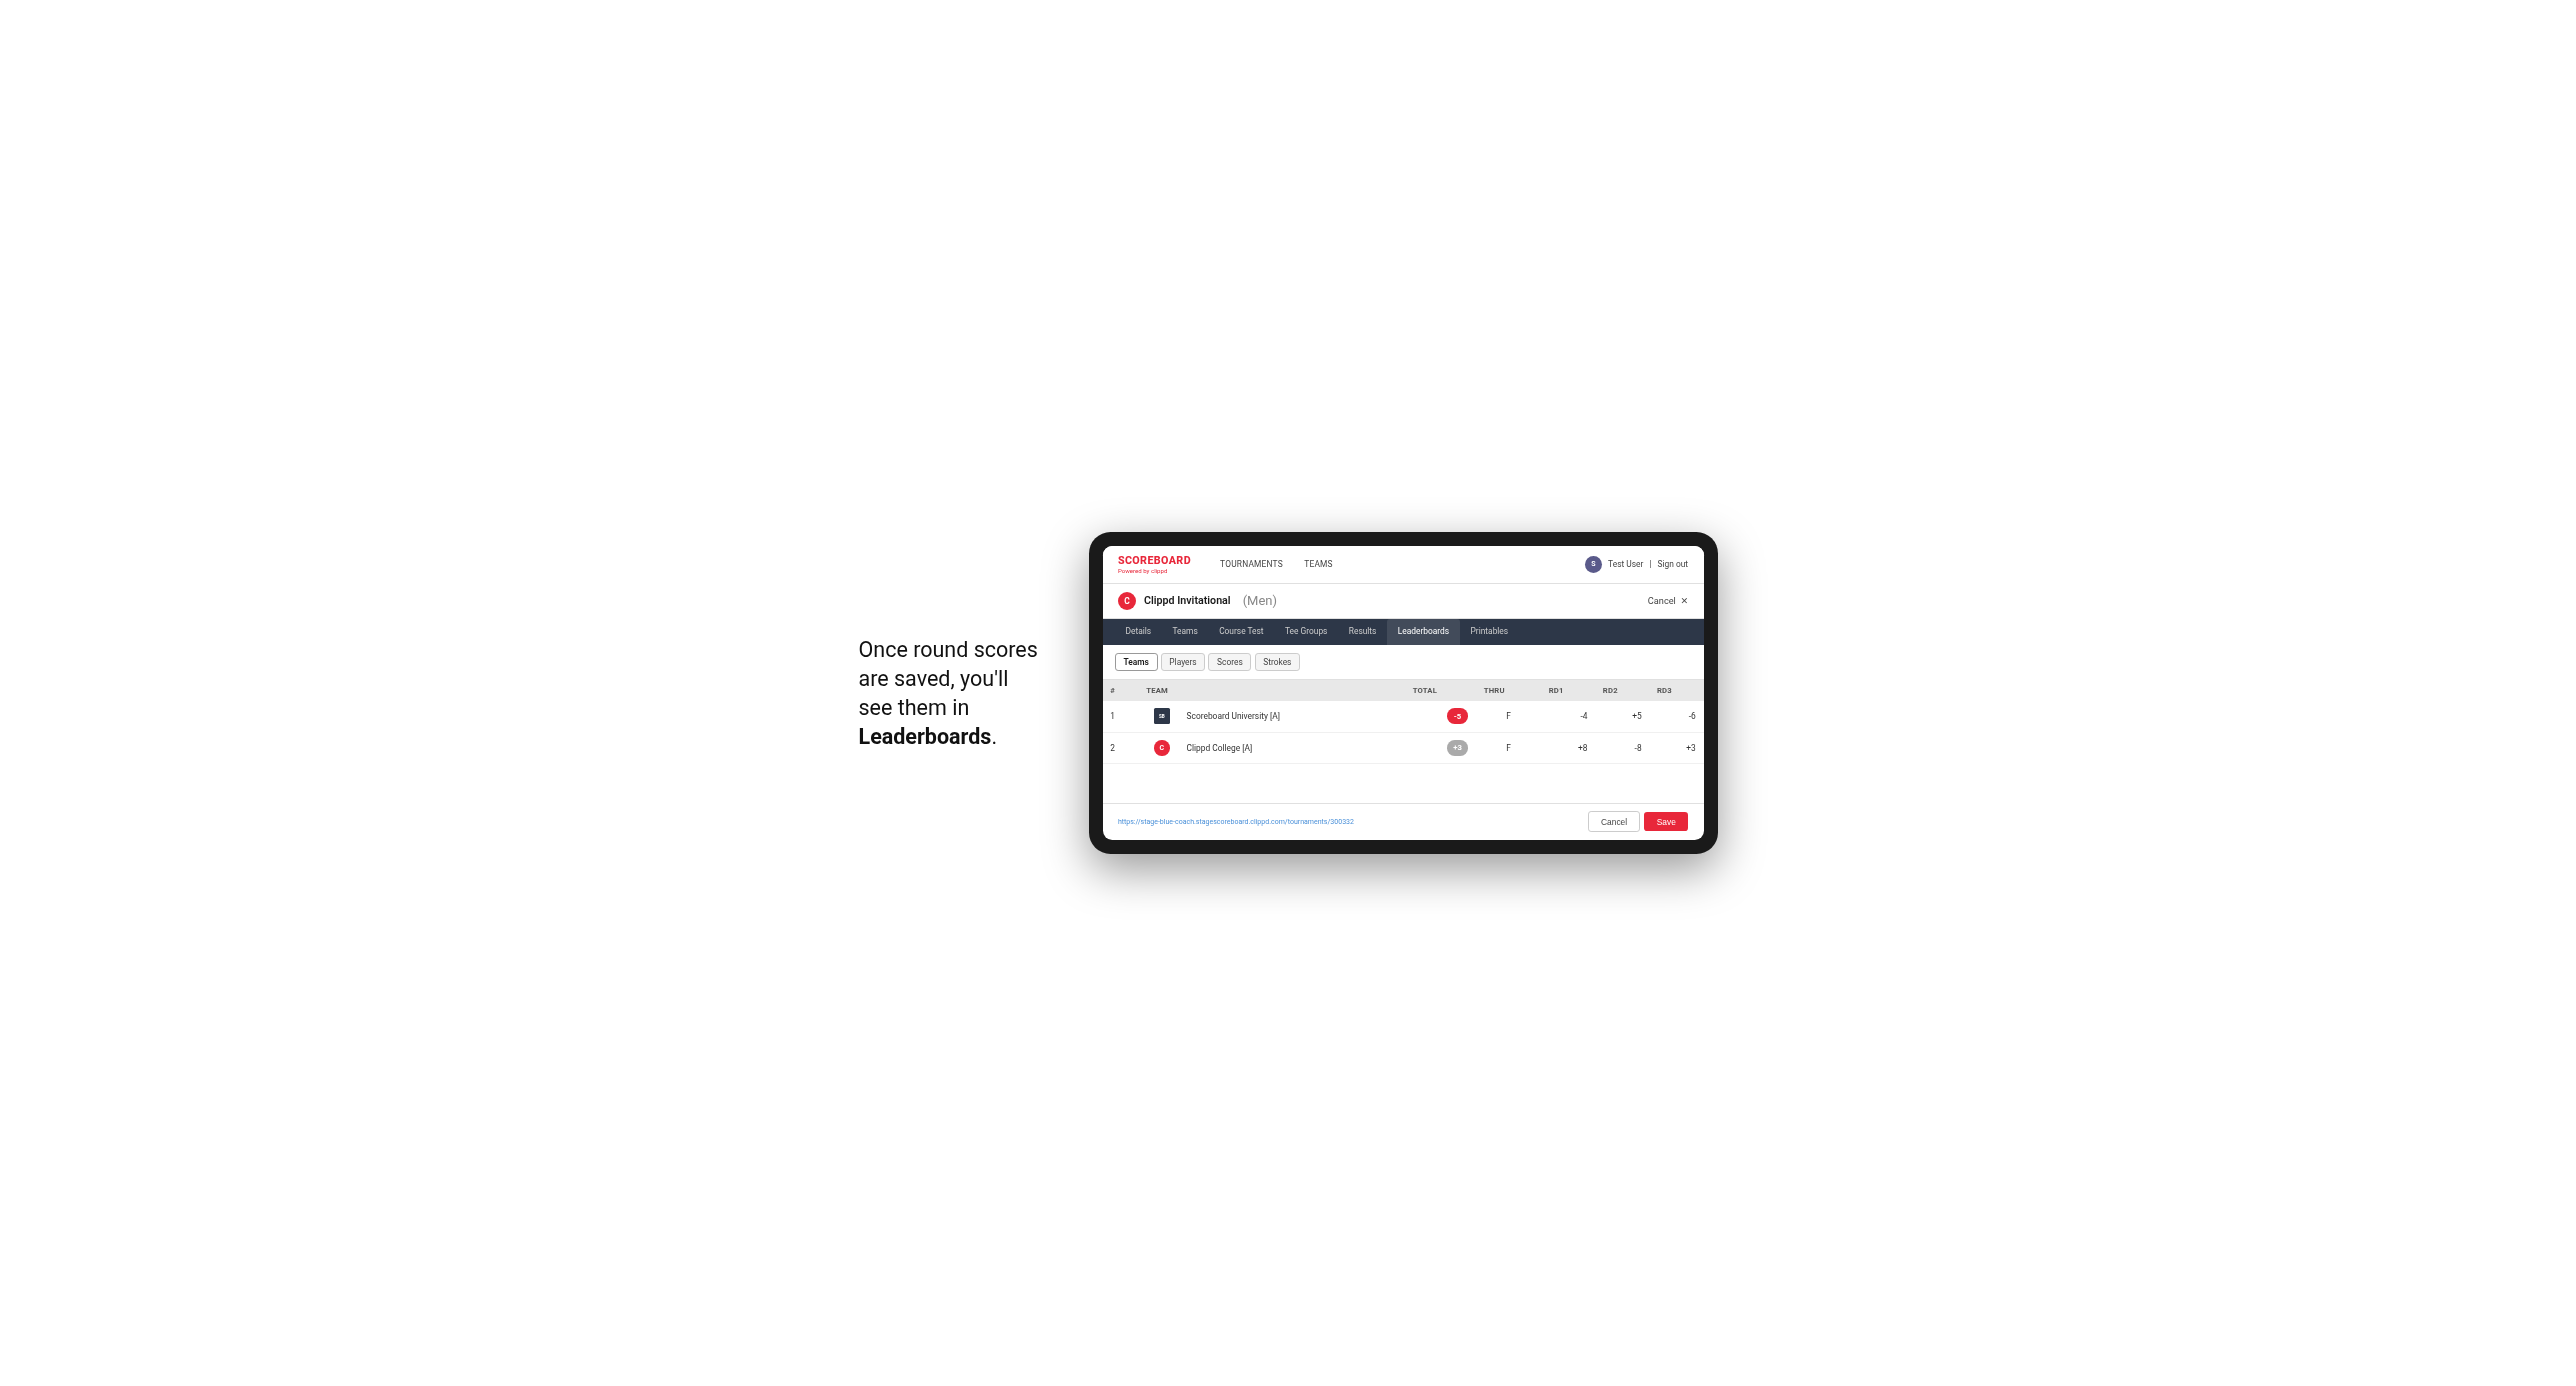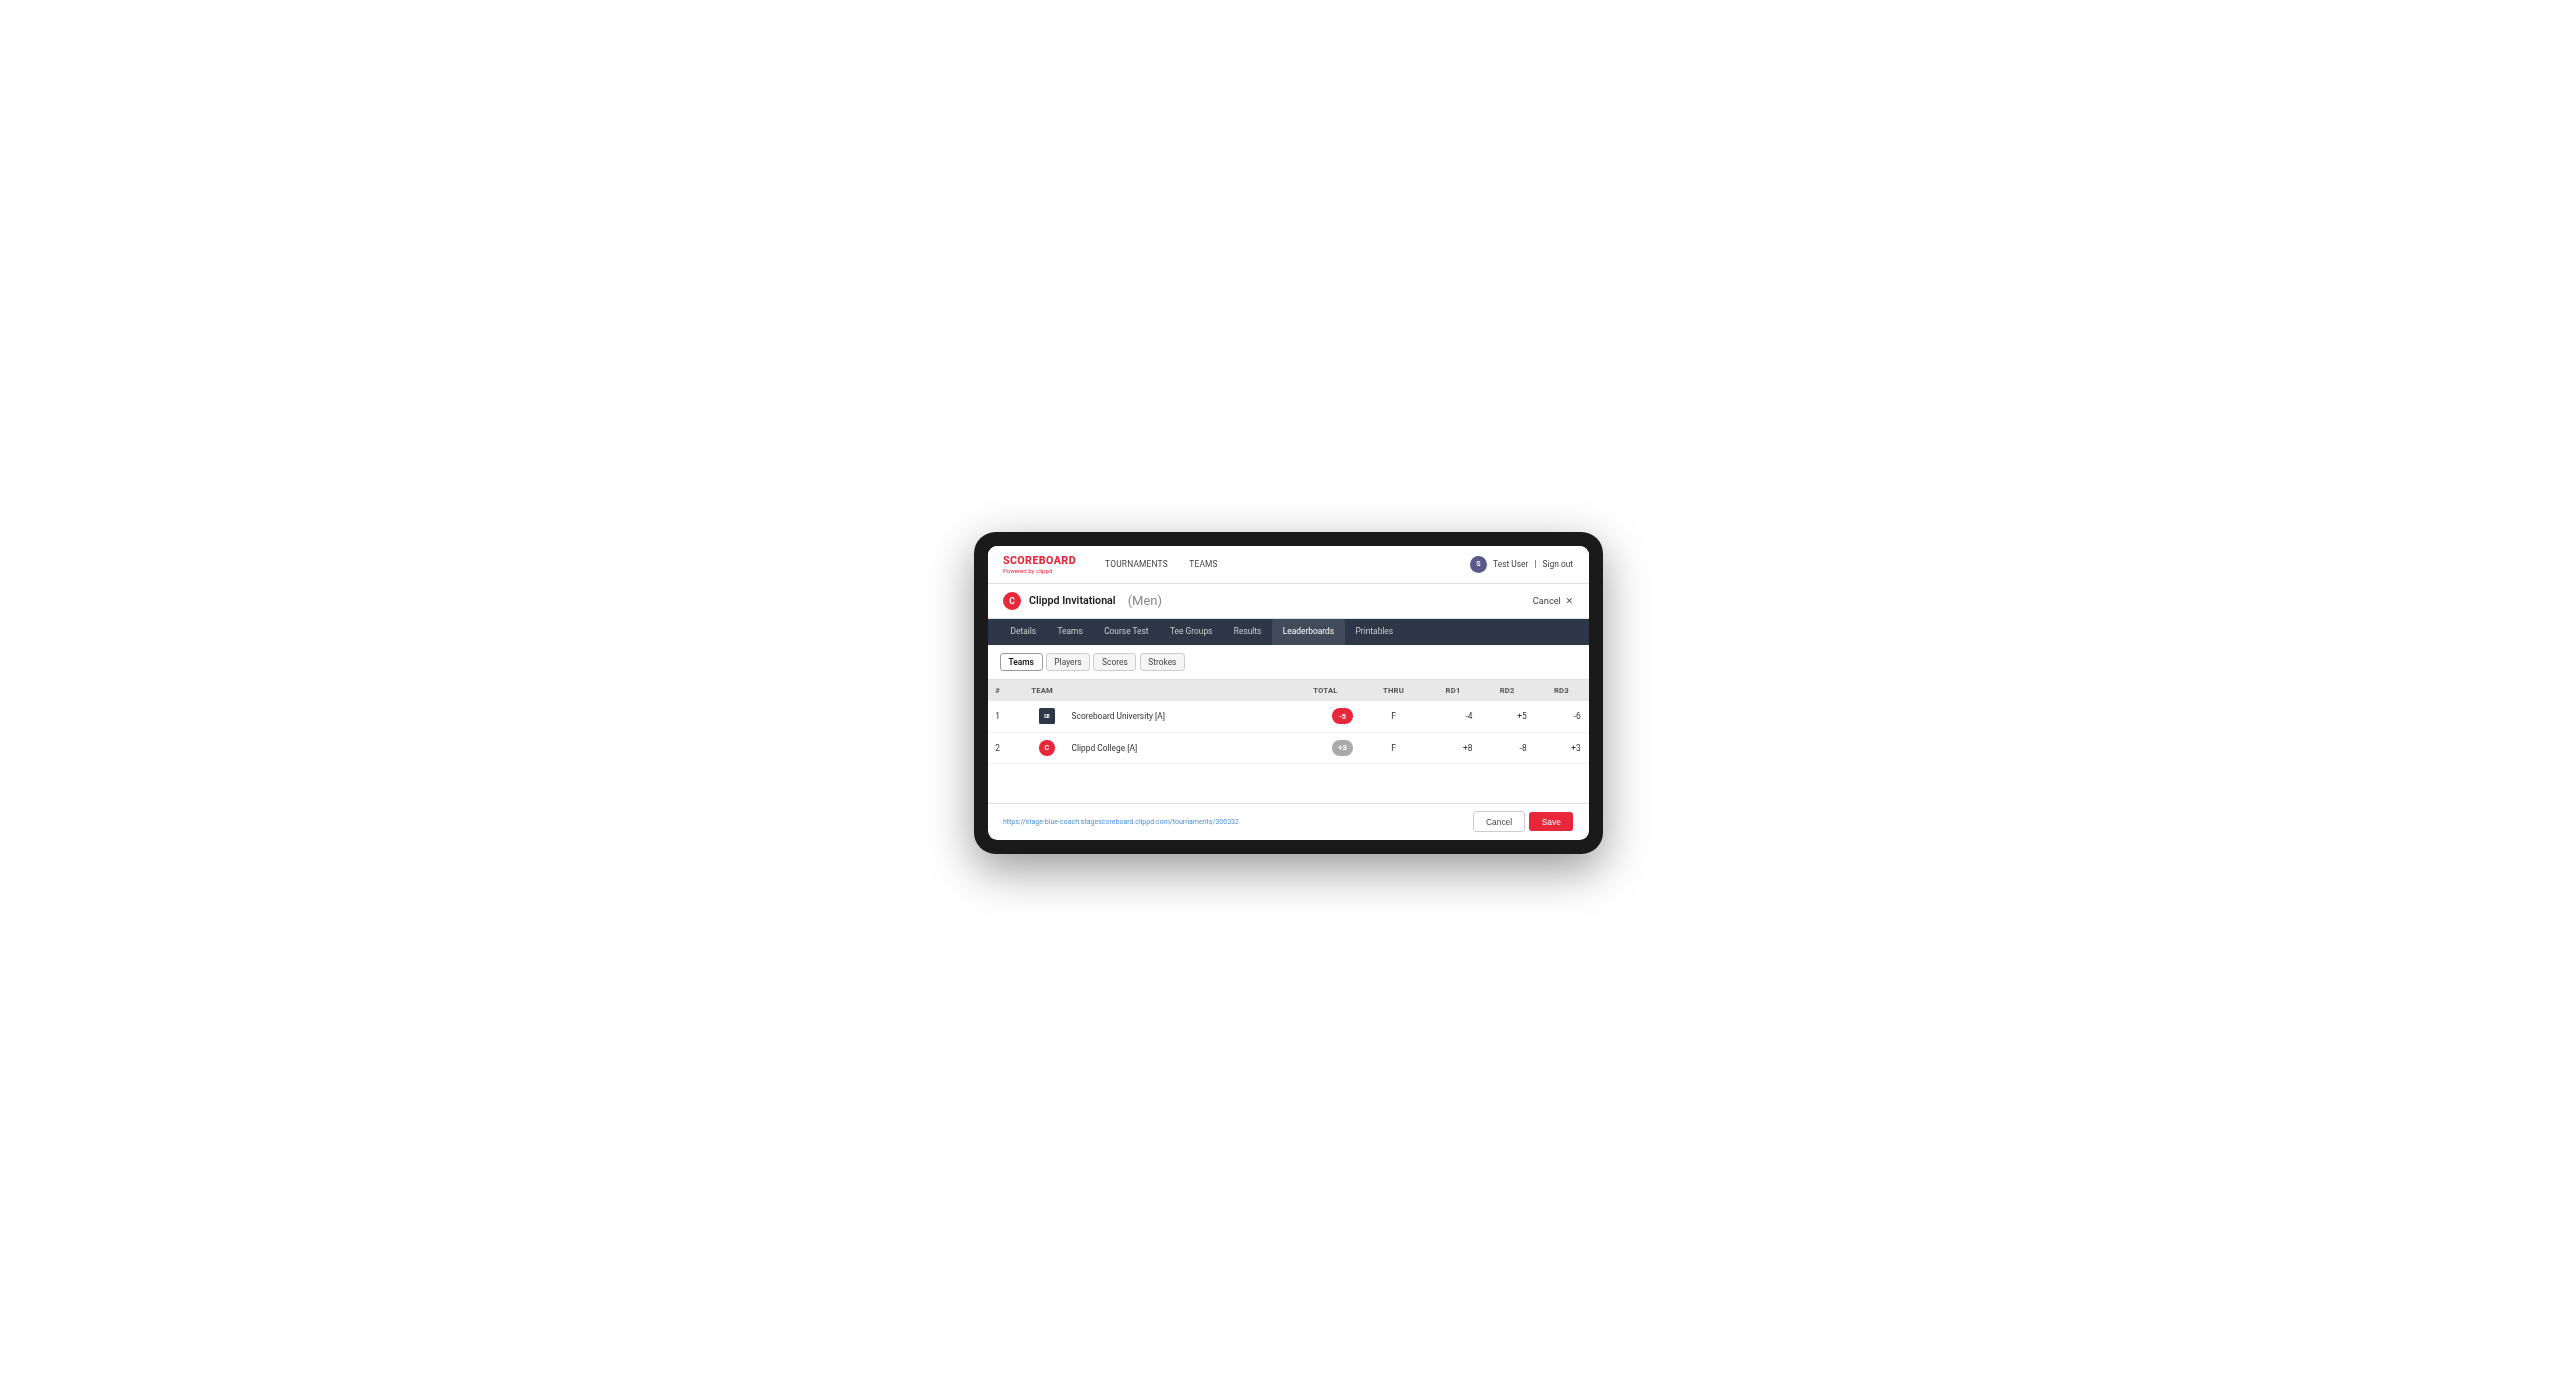--- a/index.html
+++ b/index.html
@@ -207,21 +207,21 @@
     }
     .leaderboard-table th {
       padding: 6.1px 7.7px;
       font-size: 7.7px;
       font-weight: 700;
       color: #555;
       text-align: left;
       letter-spacing: 0.2px;
     }
     .leaderboard-table th.right {
-      text-align: center;
+      text-align: left;
     }
     .leaderboard-table td {
       padding: 7.7px 7.7px;
       font-size: 8.4px;
       color: #333;
       border-bottom: 0.8px solid #f0f0f0;
     }
     .leaderboard-table td.right {
       text-align: right;
     }
@@ -328,20 +328,25 @@
       font-size: 21.5px;
       line-height: 1.35;
       color: #111;
     }
   </style>
 </head>
 <body>
 
 <div class="page-wrapper">
 
+  <div class="annotation">
+    <p>
+      <span>Once round scores are saved, you'll see them in </span><strong>Leaderboards</strong><span>.</span>
+    </p>
+  </div>
 
   <div class="tablet">
     <div class="tablet-screen">
 
       <div class="top-nav">
         <div class="brand">
           <div class="brand-title">
             <span>SCORE</span><span style="color:#e8273a">BOARD</span>
           </div>
           <div class="brand-sub">

